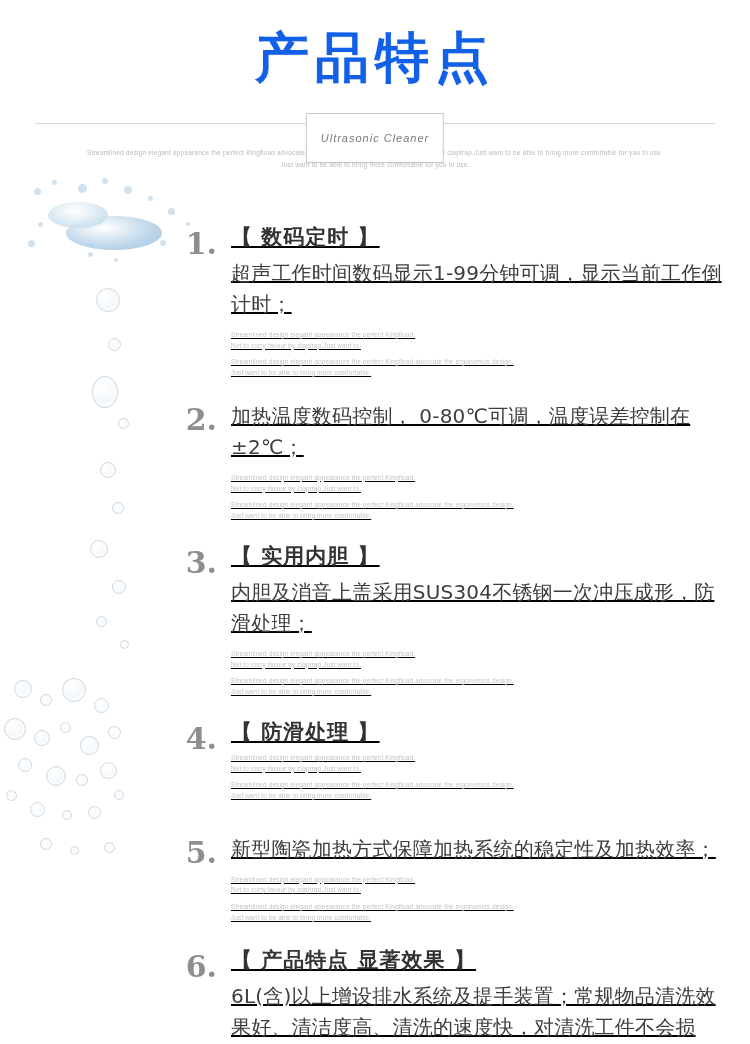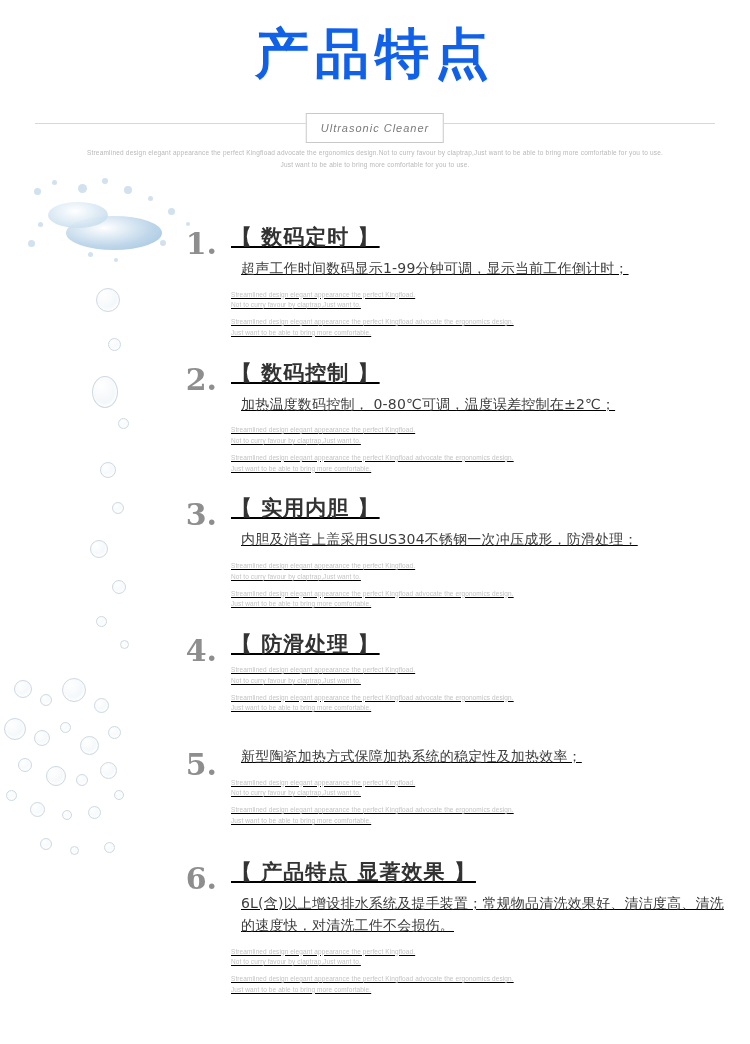--- a/index.html
+++ b/index.html
@@ -24,21 +24,21 @@
   }
 
   
   .header {
     position: relative;
     width: 100%;
     padding-top: 28px;
     text-align: center;
   }
   .main-title {
-    font-family: Liberation Mono, monospace;
+    font-family: Liberation Sans, sans-serif;
     font-size: 54px;
     font-weight: bold;
     color: #1060e8;
     letter-spacing: 6px;
     line-height: 1.1;
     margin: 0;
     text-shadow: 1px 1px 0 rgba(0,0,0,0.05);
   }
 
   .rule-wrap {
@@ -55,21 +55,21 @@
     height: 1px;
     background: #d8d8d8;
   }
   .sub-badge {
     position: absolute;
     left: 50%;
     top: 0;
     transform: translateX(-50%);
     background: #ffffff;
     border: 1px solid #c9c9c9;
-    padding: 8px 14px;
+    padding: 18px 14px;
     font-size: 11px;
     font-style: italic;
     color: #7a7a7a;
     letter-spacing: 1px;
     white-space: nowrap;
   }
 
   .header-desc {
     margin: 14px auto 0 auto;
     width: 620px;
@@ -162,24 +162,24 @@
     font-family: "DejaVu Sans", "Liberation Sans", sans-serif;
     font-size: 21px;
     font-weight: bold;
     color: #333333;
     letter-spacing: 1px;
     margin: 0 0 8px 0;
     line-height: 1.2;
   }
   .feature .desc {
     font-family: "DejaVu Sans", "Liberation Sans", sans-serif;
-    font-size: 14px;
+    font-size: 20px;
     color: #3d3d3d;
     line-height: 1.55;
-    margin: 0 0 10px 10px;
+    margin: 0 0 10px 0;
     letter-spacing: 0.2px;
   }
   .feature .tiny {
     font-size: 6.5px;
     color: #c3c3c3;
     line-height: 1.65;
     margin: 0 0 6px 0;
     letter-spacing: 0.1px;
   }
 </style>
@@ -267,21 +267,20 @@
         <div class="tiny">
           <div>Streamlined design elegant appearance the perfect Kingfload advocate the ergonomics design.</div>
           <div>Just want to be able to bring more comfortable.</div>
         </div>
       </div>
     </div>
 
     <div class="feature">
       <div class="num">2.</div>
       <div class="body">
-        <div class="title">【 数码控制 】</div>
         <div class="desc">加热温度数码控制， 0-80℃可调，温度误差控制在±2℃；</div>
         <div class="tiny">
           <div>Streamlined design elegant appearance the perfect Kingfload.</div>
           <div>Not to curry favour by claptrap,Just want to.</div>
         </div>
         <div class="tiny">
           <div>Streamlined design elegant appearance the perfect Kingfload advocate the ergonomics design.</div>
           <div>Just want to be able to bring more comfortable.</div>
         </div>
       </div>

